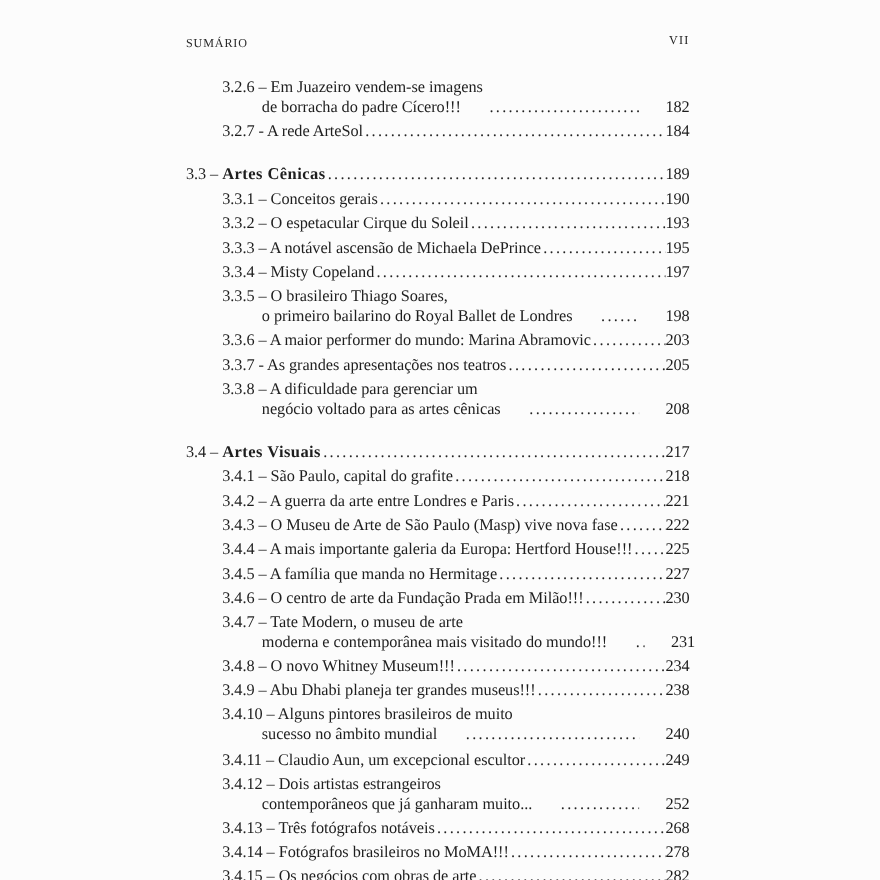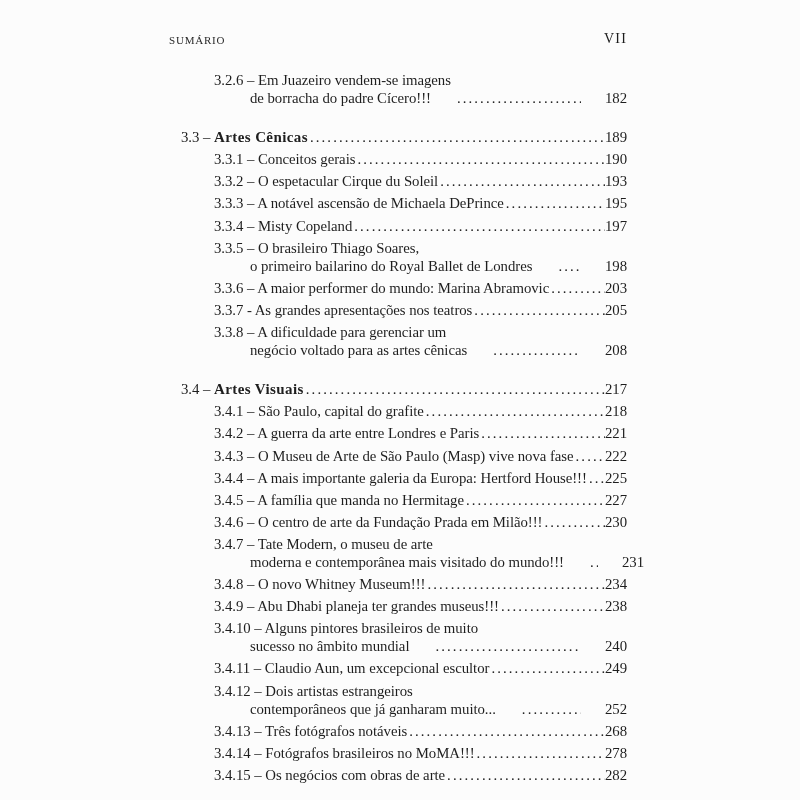--- a/index.html
+++ b/index.html
@@ -19,38 +19,37 @@
   .running-head-left {
     position: absolute;
     left: 169px; top: 34px;
     font-size: 11px;
     letter-spacing: 0.8px;
     color: #2a2a2a;
   }
   .running-head-right {
     position: absolute;
     right: 173px; top: 31px;
-    font-size: 14px;
+    font-size: 11px;
     letter-spacing: 1.2px;
     color: #1c1c1c;
   }
   .toc {
     position: absolute;
     left: 169px; right: 173px; top: 69px;
   }
   .entry { }
   .entry.gap { margin-top: 17px; }
   .line {
     display: flex;
     align-items: flex-end;
     line-height: 22.1px;
     font-size: 14.8px;
     letter-spacing: -0.05px;
     white-space: nowrap;
-    margin-left: 12px;
   }
   .line.sub-first { padding-left: 33px; }
   .line.cont { padding-left: 69px; margin-top: -4px; gap: 24px; }
   .num { white-space: pre; }
   .sect-title {
     font-weight: bold;
     font-size: 15px;
     letter-spacing: 0.4px;
     white-space: pre;
   }
@@ -80,20 +79,27 @@
       <div class="entry">
         <div class="line sub-first">
           <span class="txt">3.2.6 – Em Juazeiro vendem-se imagens</span>
         </div>
         <div class="line cont">
           <span class="txt">de borracha do padre Cícero!!!</span>
           <span class="leader"></span>
           <span class="pg">182</span>
         </div>
       </div>
+      <div class="entry">
+        <div class="line sub-first">
+          <span class="txt">3.2.7 - A rede ArteSol</span>
+          <span class="leader"></span>
+          <span class="pg">184</span>
+        </div>
+      </div>
       <div class="entry gap">
         <div class="line section-line">
           <span class="num">3.3 – </span>
           <span class="sect-title">Artes Cênicas</span>
           <span class="leader"></span>
           <span class="pg">189</span>
         </div>
       </div>
       <div class="entry">
         <div class="line sub-first">

